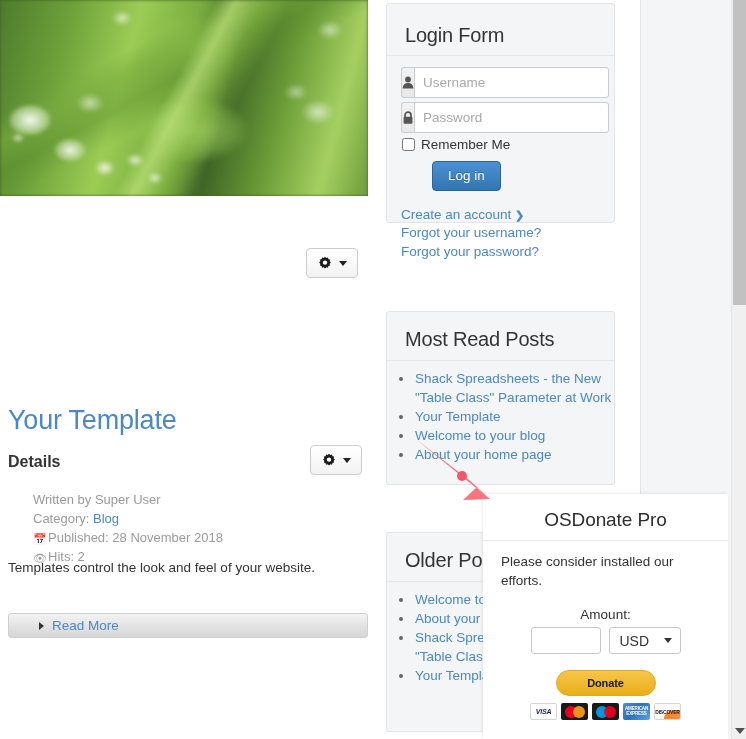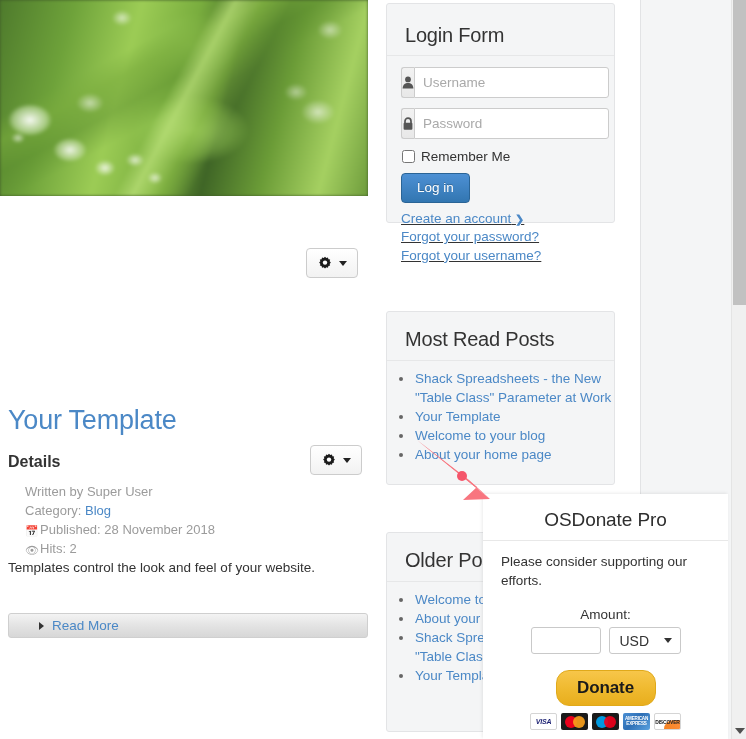--- a/index.html
+++ b/index.html
@@ -101,21 +101,21 @@
     font-size: 13px;
     line-height: 1.47;
   }
   #article-details .dt-label {
     font-weight: bold;
     color: #333333;
     font-size: 16px;
   }
   #article-details ul {
     list-style: none;
-    margin: 8px; padding: 0 0 0 9px;
+    margin: 16px; padding: 0 0 0 9px;
     color: #9b9b9b;
   }
   #article-details li { white-space: nowrap; }
   #article-details a { color: #4b88c6; text-decoration: none; }
   .meta-icon {
     display: inline-block;
     width: 13px;
     text-align: center;
     color: #9b9b9b;
     font-size: 11px;
@@ -179,21 +179,21 @@
     border-bottom: 1px solid #e6e7e8;
     letter-spacing: -0.2px;
   }
   .module-body { padding: 11px 14px 14px 14px; }
 
   
   #mod-login { top: 3px; height: 220px; }
   #mod-login .module-title { padding-top: 20px; }
   .input-group {
     display: flex;
-    margin-bottom: 10px;
+    margin-bottom: 4px;
     height: 31px;
   }
   .input-addon {
     width: 29px;
     background: linear-gradient(to bottom,#f2f2f2,#e8e8e8);
     border: 1px solid #cccccc;
     border-right: none;
     border-radius: 3px 0 0 3px;
     display: flex;
     align-items: center;
@@ -229,22 +229,23 @@
     display: inline-block;
     background: linear-gradient(to bottom, #4d90d4 0%, #3276b1 100%);
     border: 1px solid #2a6496;
     border-radius: 4px;
     color: #ffffff;
     font-size: 13.5px;
     font-family: "Liberation Sans", sans-serif;
     padding: 6px 15px 7px 15px;
     cursor: pointer;
     text-shadow: 0 -1px 0 rgba(0,0,0,.25);
-  }
-  .login-links { margin-top: 7px; line-height: 1.36; text-decoration: underline; }
+    margin-left: 31px;
+  }
+  .login-links { margin-top: 15px; line-height: 1.36; }
   .login-links a {
     display: block;
     color: #4b88c6;
     text-decoration: none;
     font-size: 13.5px;
   }
   .chev { font-size: 11px; font-weight: bold; }
 
   
   #mod-mostread { top: 311px; height: 174px; }
@@ -342,26 +343,26 @@
   }
   #currency-select .sel-caret {
     width: 0; height: 0;
     border-left: 4px solid transparent;
     border-right: 4px solid transparent;
     border-top: 5px solid #333333;
   }
   #donate-btn {
     display: block;
     margin: 16px auto 0 auto;
-    width: 100px; height: 36px;
+    width: 100px; height: 26px;
     background: linear-gradient(to bottom, #f7c64a 0%, #efb92e 55%, #e8ae1d 100%);
     border: 1px solid #e0a91a;
     border-radius: 13px;
     color: #1a1a1a;
-    font-size: 17px;
+    font-size: 11px;
     font-weight: bold;
     font-family: "Liberation Sans", sans-serif;
     cursor: pointer;
     letter-spacing: -0.1px;
   }
   #card-row {
     display: flex;
     justify-content: center;
     gap: 4px;
     margin-top: 7px;
@@ -511,22 +512,22 @@
 
         <label class="remember-row">
           <input type="checkbox" style="">
           <span>Remember Me</span>
         </label>
 
         <button id="login-btn">Log in</button>
 
         <div class="login-links">
           <a href="#"><span>Create an account</span> <span class="chev">❯</span></a>
+          <a href="#">Forgot your username?</a>
           <a href="#">Forgot your password?</a>
-          <a href="#">Forgot your username?</a>
         </div>
       </div>
     </div>
 
     <div class="module" id="mod-mostread">
       <h3 class="module-title">Most Read Posts</h3>
       <ul class="link-list">
         <li><a href="#">Shack Spreadsheets - the New "Table Class" Parameter at Work</a></li>
         <li><a href="#">Your Template</a></li>
         <li><a href="#">Welcome to your blog</a></li>
@@ -540,21 +541,21 @@
         <li><a href="#">Welcome to your blog</a></li>
         <li><a href="#">About your home page</a></li>
         <li><a href="#">Shack Spreadsheets - the New "Table Class" Parameter at Work</a></li>
         <li><a href="#">Your Template</a></li>
       </ul>
     </div>
   </div>
 
   <div id="osdonate-popup">
     <h3 id="osdonate-title">OSDonate Pro</h3>
-    <p id="osdonate-desc">Please consider supporting our efforts.</p>
+    <p id="osdonate-desc">Please consider installed our efforts.</p>
 
     <div id="amount-label">Amount:</div>
     <div id="amount-row">
       <input id="amount-input" type="text" placeholder="" style="">
       <div id="currency-select">
         <span>USD</span>
         <span class="sel-caret"></span>
       </div>
     </div>
 

